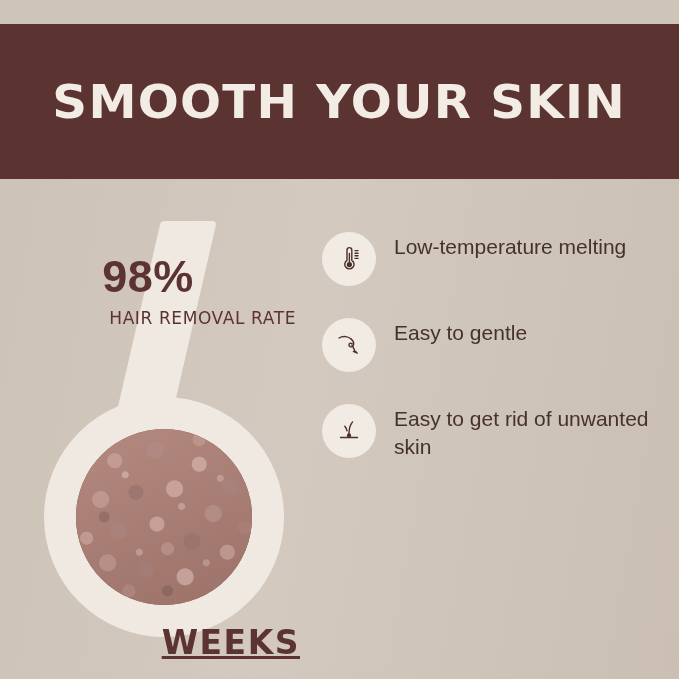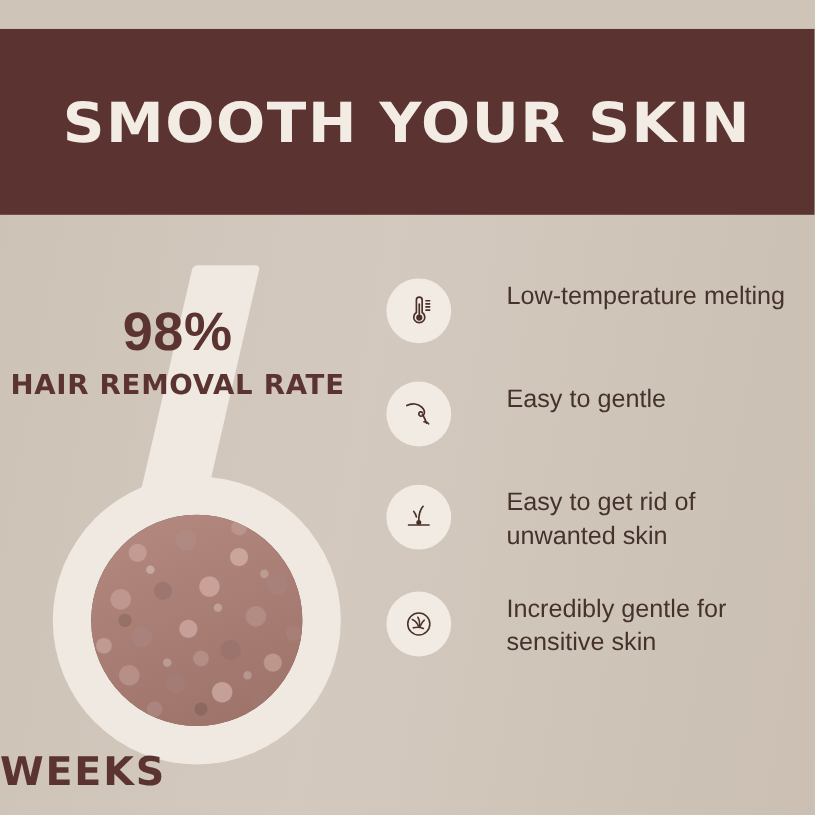--- a/index.html
+++ b/index.html
@@ -147,54 +147,54 @@
     font-weight: bold;
     font-size: 45px;
     letter-spacing: 0.5px;
     z-index: 5;
   }
   .pct-label {
     position: absolute;
     left: 0;
     top: 129px;
     width: 296px;
-    text-align: center;
+    text-align: right;
     color: #5b3330;
     font-family: "DejaVu Sans", sans-serif;
-    font-weight: bold;
-    font-size: 23px;
+    font-weight: normal;
+    font-size: 17px;
     letter-spacing: 0.6px;
     z-index: 5;
   }
   .weeks {
     position: absolute;
     left: 0;
     top: 444px;
     width: 300px;
-    text-align: left;
+    text-align: right;
     color: #5b3330;
     font-family: "DejaVu Sans", sans-serif;
     font-weight: bold;
     font-size: 33px;
     letter-spacing: 1.5px;
     z-index: 5;
+    text-decoration: underline;
   }
 
   
   .features {
     position: absolute;
     left: 322px;
     top: 208px;
     width: 345px;
   }
   .feature {
     display: flex;
     align-items: flex-start;
     margin-bottom: 32px;
-    gap: 28px;
   }
   .feature-icon {
     flex: 0 0 auto;
     width: 54px;
     height: 54px;
     border-radius: 50%;
     background: #f1ebe4;
     display: flex;
     align-items: center;
     justify-content: center;
@@ -265,27 +265,15 @@
         <svg width="30" height="30" viewBox="0 0 30 30" fill="none" stroke="#4a3029" stroke-width="1.4" stroke-linecap="round">
           <path d="M15 17.5c0-5 1-8.6 3.6-11.6"></path>
           <path d="M10.8 10.2c1.2 1.4 1.9 3.1 2.2 4.6"></path>
           <path d="M6.5 21.5h17"></path>
           <circle cx="15" cy="19.4" r="2.1" fill="#4a3029" stroke="none"></circle>
         </svg>
       </div>
       <div class="feature-text">Easy to get rid of unwanted skin</div>
     </div>
 
-    <div class="feature">
-      <div class="feature-icon">
-        <svg width="30" height="30" viewBox="0 0 30 30" fill="none" stroke="#4a3029" stroke-width="1.3" stroke-linecap="round" stroke-linejoin="round">
-          <circle cx="15" cy="15" r="9.2"></circle>
-          <path d="M9.6 11.2c2.3 1 4.2 3 5 5.4"></path>
-          <path d="M14.2 9.4c1.4 2.3 1.8 5 1.1 7.6"></path>
-          <path d="M19.6 11.8c-1.6 1.3-2.8 3.1-3.4 5.1"></path>
-          <path d="M10.4 18.2c2.8-.8 5.8-.6 8.4.6"></path>
-        </svg>
-      </div>
-      <div class="feature-text">Incredibly gentle for sensitive skin</div>
-    </div>
 
   </div>
 </div>
 
 </body></html>

